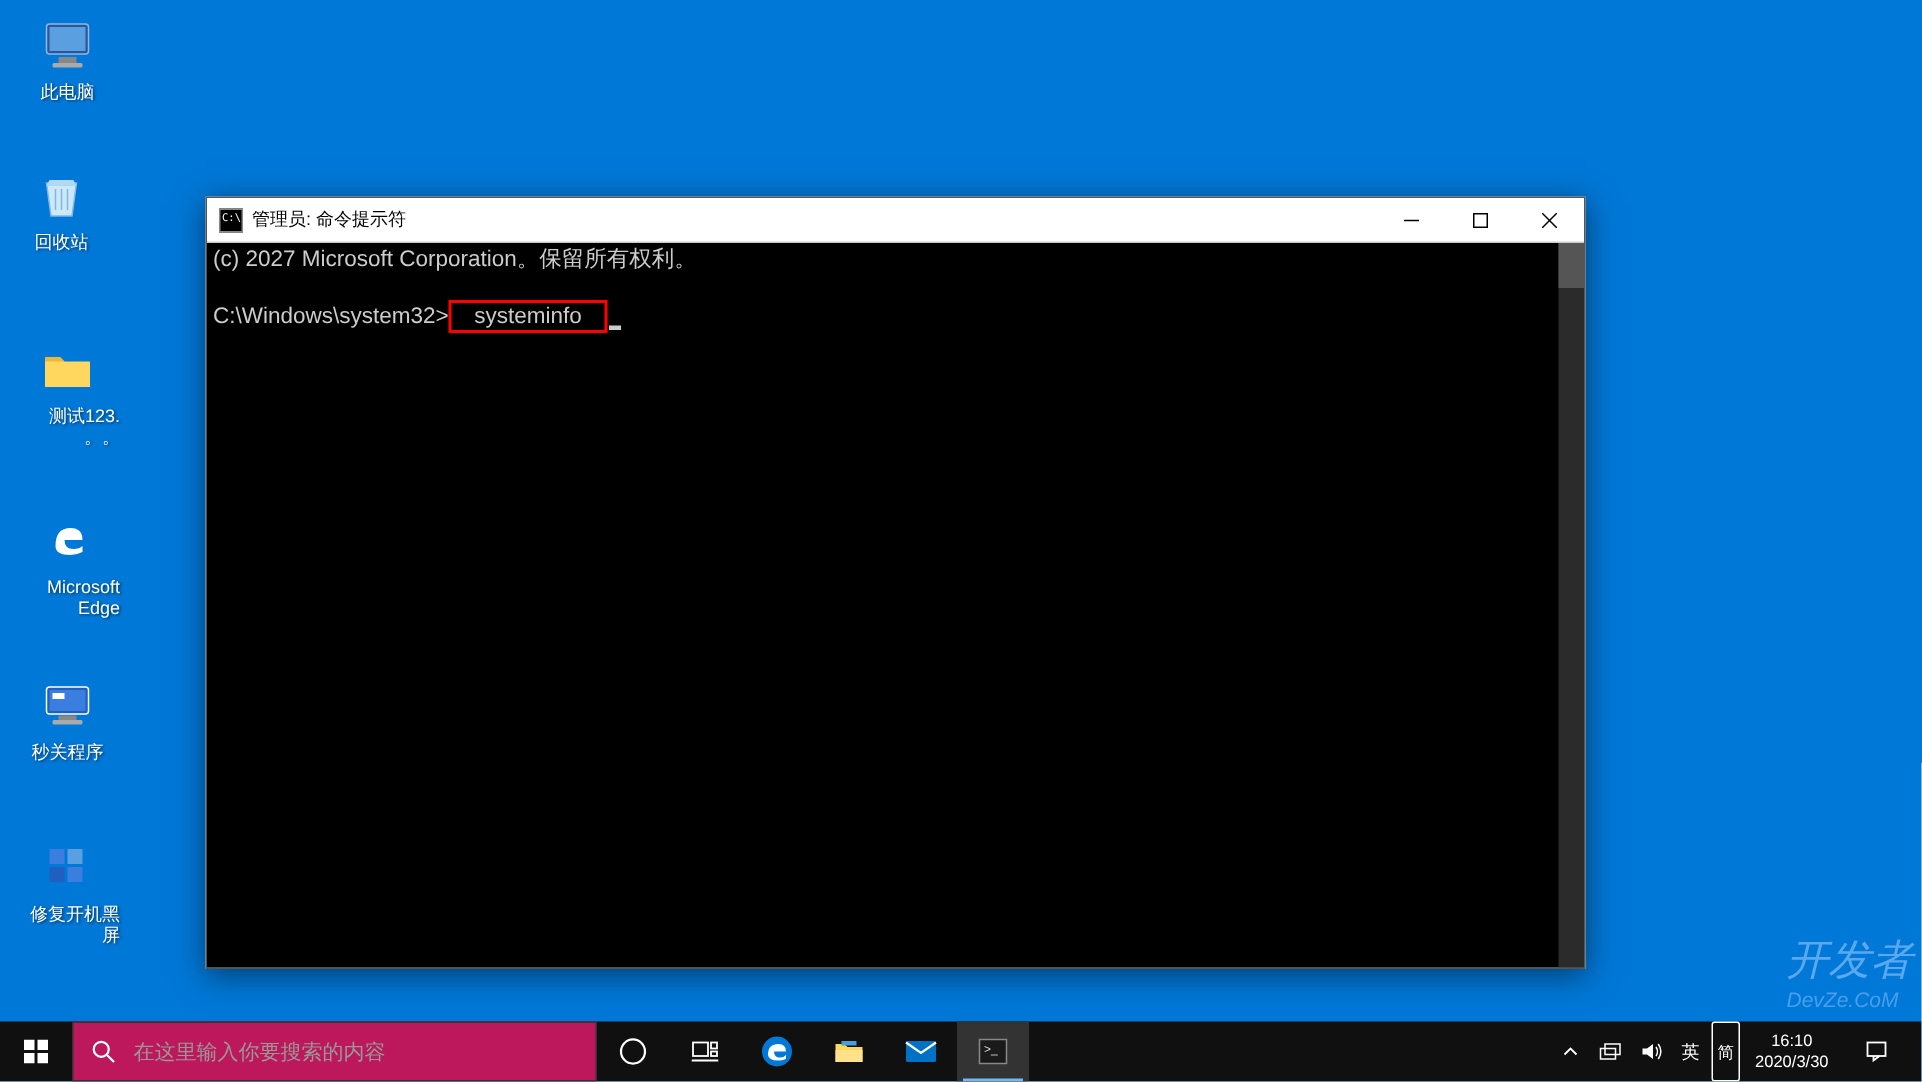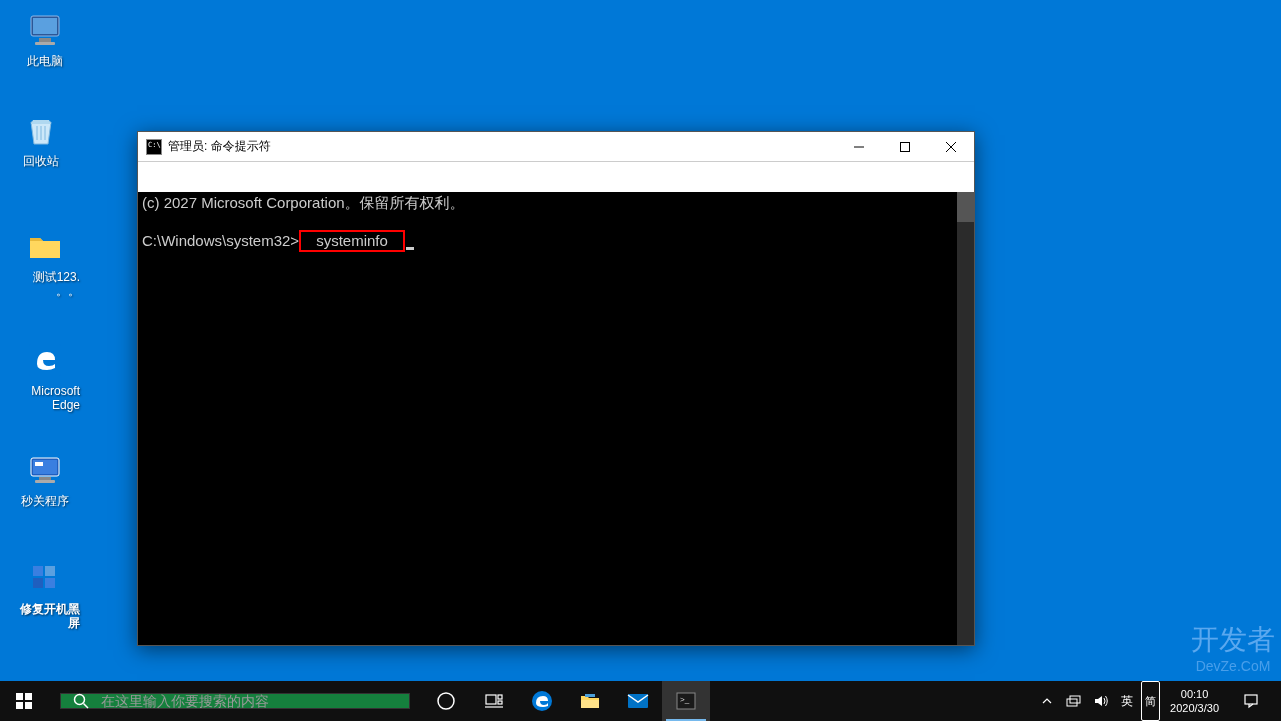--- a/index.html
+++ b/index.html
@@ -5,51 +5,51 @@
 * { margin: 0; padding: 0; box-sizing: border-box; font-family: "Segoe UI", "Microsoft YaHei", sans-serif; }
 body { width: 1281px; height: 721px; background: #0078d7; overflow: hidden; position: relative; }
 
 
 .desktop { position: absolute; top: 0; left: 0; width: 100%; height: calc(100% - 40px); }
 .desktop-icon { position: absolute; width: 74px; display: flex; flex-direction: column; align-items: center; cursor: pointer; padding: 2px; }
 .desktop-icon .icon-img { width: 40px; height: 40px; display: flex; align-items: center; justify-content: center; }
 .desktop-icon .label { color: #fff; font-size: 12px; text-align: right; text-shadow: 1px 1px 2px rgba(0,0,0,0.6); margin-top: 4px; line-height: 14px; }
 
 
-.cmd-window { position: absolute; left: 137px; top: 131px; width: 838px; height: 515px; background: #fff; border: 1px solid #555; box-shadow: 0 4px 20px rgba(0,0,0,0.5); display: flex; flex-direction: column; gap: 30px; }
+.cmd-window { position: absolute; left: 137px; top: 131px; width: 920px; height: 515px; background: #fff; border: 1px solid #555; box-shadow: 0 4px 20px rgba(0,0,0,0.5); display: flex; flex-direction: column; }
 .titlebar { height: 30px; background: #fff; display: flex; align-items: center; border-bottom: 1px solid #ccc; }
 .titlebar .app-icon { width: 16px; height: 16px; margin-left: 8px; background: #000; border: 1px solid #888; position: relative; }
 .titlebar .app-icon::after { content: "C:\\"; color: #fff; font-size: 7px; position: absolute; top: 1px; left: 1px; font-family: monospace; }
 .titlebar .title { flex: 1; font-size: 12px; margin-left: 6px; color: #000; }
 .titlebar .controls { display: flex; }
 .titlebar .ctrl-btn { width: 46px; height: 30px; display: flex; align-items: center; justify-content: center; font-size: 12px; cursor: pointer; color: #000; }
 .cmd-body { flex: 1; background: #000; color: #ccc; font-family: "NSimSun","SimSun",Consolas,monospace; font-size: 15px; padding: 2px 4px; position: relative; line-height: 18px; overflow: hidden; }
 .cmd-body .scrollbar { position: absolute; right: 0; top: 0; width: 17px; height: 100%; background: #2b2b2b; }
 .cmd-body .scrollbar .thumb { position: absolute; top: 0; width: 100%; height: 30px; background: #555; }
 .highlight-box { border: 2px solid #ff0000; color: #ccc; padding: 0 15px; display: inline-block; }
 .cursor { display: inline-block; width: 8px; height: 3px; background: #ccc; vertical-align: bottom; margin-bottom: 2px; margin-left: 1px; }
 
 
 .taskbar { position: absolute; bottom: 0; left: 0; width: 100%; height: 40px; background: #101010; display: flex; align-items: stretch; }
 .taskbar .start { width: 48px; display: flex; align-items: center; justify-content: center; cursor: pointer; }
-.taskbar .search { flex: 0 0 350px; background: #15803d; display: flex; align-items: center; margin: 12px; border: 1px solid #333; }
+.taskbar .search { flex: 0 0 350px; background: #be185d; display: flex; align-items: center; margin: 0; border: 1px solid #333; }
 .taskbar .search .search-icon { width: 40px; display: flex; align-items: center; justify-content: center; color: #fff; }
 .taskbar .search input { flex: 1; background: transparent; border: none; outline: none; color: #ccc; font-size: 14px; }
 .taskbar .search input::placeholder { color: #999; }
 .taskbar .task-btn { width: 48px; display: flex; align-items: center; justify-content: center; cursor: pointer; position: relative; }
 .taskbar .task-btn.active { background: #333; }
 .taskbar .task-btn.active::after { content: ""; position: absolute; bottom: 0; left: 4px; right: 4px; height: 2px; background: #76b9ed; }
 .taskbar .spacer { flex: 1; }
 .taskbar .tray { display: flex; align-items: center; color: #fff; font-size: 12px; }
 .taskbar .tray-item { padding: 0 6px; display: flex; align-items: center; justify-content: center; height: 100%; cursor: pointer; }
 .taskbar .clock { display: flex; flex-direction: column; align-items: center; justify-content: center; padding: 0 8px; font-size: 11px; line-height: 14px; cursor: pointer; }
 .taskbar .action-center { width: 48px; display: flex; align-items: center; justify-content: center; cursor: pointer; }
 .taskbar .show-desktop { width: 6px; border-left: 1px solid #444; cursor: pointer; }
 
-.watermark { position: absolute; right: 6px; bottom: 42px; font-size: 28px; font-family: "STKaiti","KaiTi",serif; color: rgba(150,200,255,0.6); line-height: 26px; text-align: center; }
+.watermark { position: absolute; right: 6px; bottom: 42px; font-size: 28px; font-family: "STKaiti","KaiTi",serif; color: rgba(150,200,255,0.6); font-style: italic; line-height: 26px; text-align: left; }
 .watermark .sub { font-size: 14px; opacity: 0.8; }
 </style>
 </head>
 <body>
 
 <div class="desktop">
 
   <div class="desktop-icon" style="top:8px;left:8px;">
     <div class="icon-img">
       <svg width="40" height="40" viewBox="0 0 40 40">
@@ -101,21 +101,21 @@
           <rect x="6" y="8" width="28" height="18" rx="2" fill="#1f5fbf" stroke="#fff"></rect>
           <rect x="8" y="10" width="24" height="14" fill="#3a7fe0"></rect>
           <rect x="10" y="12" width="8" height="4" fill="#fff"></rect>
           <rect x="14" y="27" width="12" height="3" fill="#888"></rect>
           <rect x="10" y="30" width="20" height="3" rx="1" fill="#aaa"></rect>
         </svg>
     </div>
     <div class="label">秒关程序</div>
   </div>
 
-  <div class="desktop-icon" style="top:556px;left:8px;font-weight:bold;">
+  <div class="desktop-icon" style="top:556px;left:8px;">
     <div class="icon-img">
       <svg width="40" height="40" viewBox="0 0 40 40">
           <rect x="8" y="8" width="10" height="10" fill="#3a7fe0"></rect>
           <rect x="20" y="8" width="10" height="10" fill="#5aa0e0"></rect>
           <rect x="8" y="20" width="10" height="10" fill="#1f5fbf"></rect>
           <rect x="20" y="20" width="10" height="10" fill="#3a7fe0"></rect>
         </svg>
     </div>
     <div class="label">修复开机黑屏</div>
   </div>
@@ -232,21 +232,21 @@
     <div class="tray-item">
       <svg width="16" height="16" viewBox="0 0 16 16">
           <path d="M2 6 L5 6 L9 3 L9 13 L5 10 L2 10 Z" fill="#fff"></path>
           <path d="M11 5 Q13 8 11 11" fill="none" stroke="#fff"></path>
           <path d="M12.5 3 Q16 8 12.5 13" fill="none" stroke="#fff"></path>
         </svg>
     </div>
     <div class="tray-item">英</div>
     <div class="tray-item" style="border:1px solid #fff;border-radius:2px;padding:0 3px;font-size:11px;margin:10px 2px;">简</div>
     <div class="clock">
-      <div>00:10</div>
+      <div>16:10</div>
       <div>2020/3/30</div>
     </div>
     <div class="action-center">
       <svg width="16" height="16" viewBox="0 0 16 16">
           <rect x="2" y="2" width="12" height="9" fill="none" stroke="#fff" stroke-width="1.2"></rect>
           <path d="M6 11 L6 14 L10 11" fill="none" stroke="#fff" stroke-width="1.2"></path>
         </svg>
     </div>
     <div class="show-desktop"></div>
   </div>

